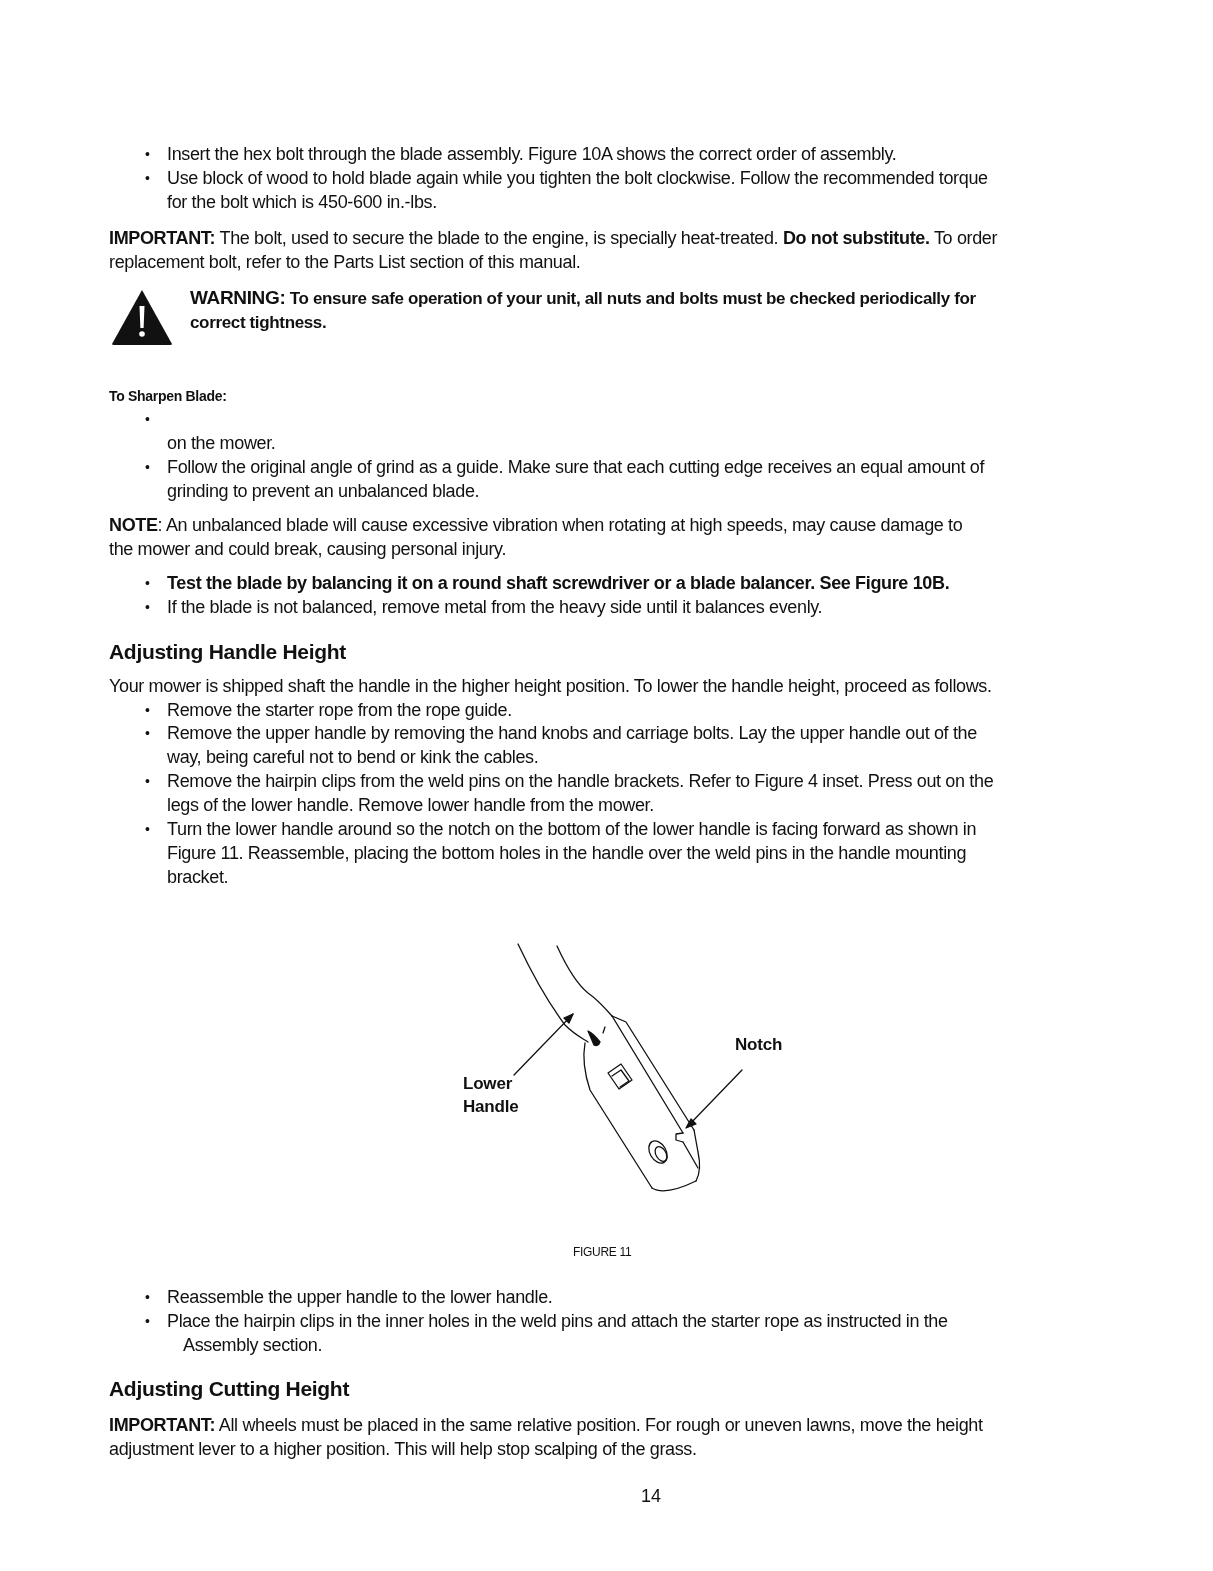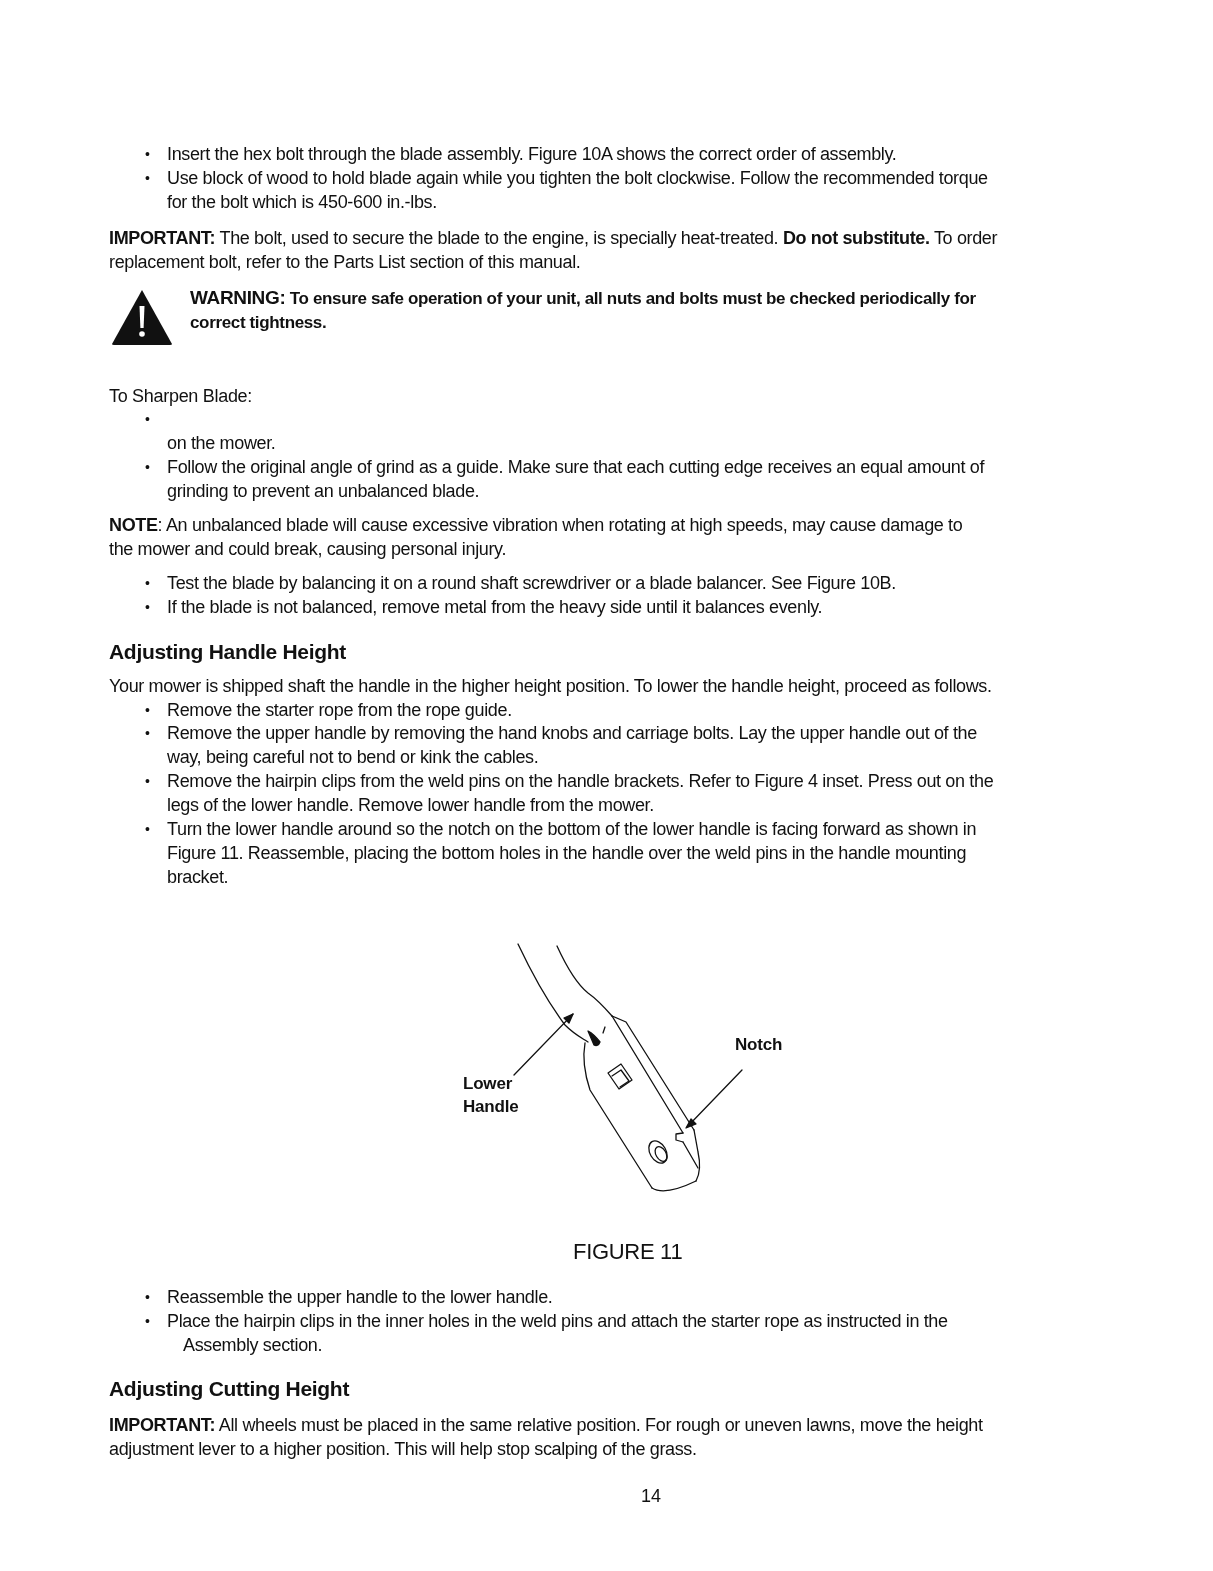--- a/index.html
+++ b/index.html
@@ -36,22 +36,22 @@
     .heading {
       position: absolute;
       font-size: 21px;
       font-weight: bold;
       letter-spacing: -0.3px;
       line-height: 28px;
       white-space: nowrap;
     }
     .subheading {
       position: absolute;
-      font-size: 18px;
-      font-weight: normal;
+      font-size: 14px;
+      font-weight: bold;
       line-height: 24px;
       letter-spacing: -0.3px;
     }
     .warn-text {
       position: absolute;
       font-size: 17px;
       font-weight: bold;
       line-height: 24px;
       letter-spacing: -0.35px;
     }
@@ -59,21 +59,21 @@
     .fig-label {
       position: absolute;
       font-size: 17px;
       font-weight: bold;
       line-height: 22px;
       letter-spacing: -0.2px;
       white-space: nowrap;
     }
     .caption {
       position: absolute;
-      font-size: 22px;
+      font-size: 12px;
       line-height: 24px;
       letter-spacing: -0.3px;
       white-space: nowrap;
     }
     .page-num {
       position: absolute;
       font-size: 18px;
       line-height: 24px;
       margin-left: 37px;
     }
@@ -114,21 +114,21 @@
   <span class="bullet-dot" style="left:145px; top:455px;">•</span>
   <div class="txt" style="left:167px; top:455px;">Follow the original angle of grind as a guide. Make sure that each cutting edge receives an equal amount of</div>
   <div class="txt" style="left:167px; top:479px;">grinding to prevent an unbalanced blade.</div>
 
   <div class="txt" style="left:109px; top:513px;">
     <span class="b">NOTE</span><span>: An unbalanced blade will cause excessive vibration when rotating at high speeds, may cause damage to</span>
   </div>
   <div class="txt" style="left:109px; top:537px;">the mower and could break, causing personal injury.</div>
 
   <span class="bullet-dot" style="left:145px; top:571px;">•</span>
-  <div class="txt" style="left:167px; top:571px;">Test the blade by balancing it on a round shaft screwdriver or a blade balancer. See Figure 10B.</div>
+  <div class="txt" style="left:167px; top:571px;font-weight:bold;">Test the blade by balancing it on a round shaft screwdriver or a blade balancer. See Figure 10B.</div>
 
   <span class="bullet-dot" style="left:145px; top:595px;">•</span>
   <div class="txt" style="left:167px; top:595px;">If the blade is not balanced, remove metal from the heavy side until it balances evenly.</div>
 
   <div class="heading" style="left:109px; top:638px;">Adjusting Handle Height</div>
   <div class="txt" style="left:109px; top:674px;">Your mower is shipped shaft the handle in the higher height position. To lower the handle height, proceed as follows.</div>
 
   <span class="bullet-dot" style="left:145px; top:698px;">•</span>
   <div class="txt" style="left:167px; top:698px;">Remove the starter rope from the rope guide.</div>
 

